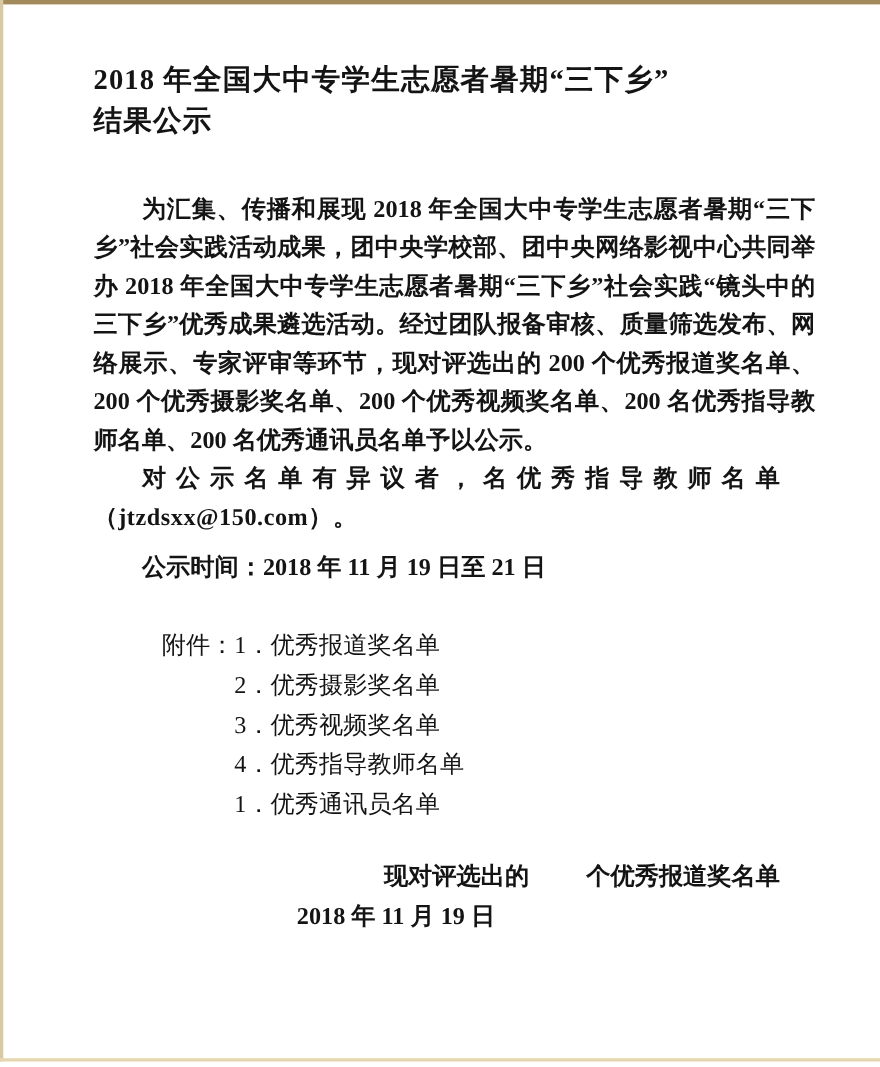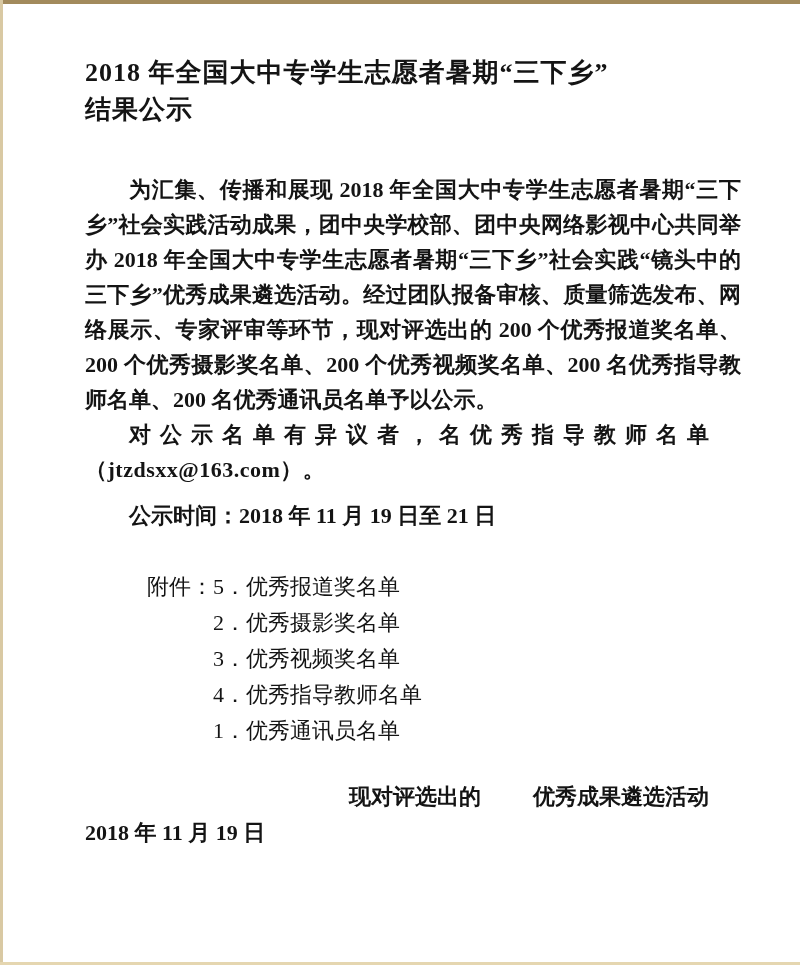--- a/index.html
+++ b/index.html
@@ -71,21 +71,21 @@
     line-height: 36px;
     text-align: right;
     padding-right: 32px;
     white-space: nowrap;
   }
   .signature-gap { display: inline-block; width: 52px; }
   .signature-date {
     font-size: 22px;
     font-weight: bold;
     line-height: 36px;
-    text-align: left;
+    text-align: center;
     padding-right: 106px;
     white-space: nowrap;
   }
 </style>
 </head>
 <body>
 
 <div class="scan-border-top" style="background: rgb(162, 138, 92);"></div>
 <div class="scan-border-left" style="background: rgb(217, 201, 163);"></div>
 <div class="scan-border-bottom" style="background: rgb(229, 214, 176);"></div>
@@ -94,34 +94,34 @@
 
   <div class="doc-title">
     <div>2018 年全国大中专学生志愿者暑期“三下乡”</div>
     <div>结果公示</div>
   </div>
 
   <div class="para para-main">为汇集、传播和展现 2018 年全国大中专学生志愿者暑期“三下乡”社会实践活动成果，团中央学校部、团中央网络影视中心共同举办 2018 年全国大中专学生志愿者暑期“三下乡”社会实践“镜头中的三下乡”优秀成果遴选活动。经过团队报备审核、质量筛选发布、网络展示、专家评审等环节，现对评选出的 200 个优秀报道奖名单、200 个优秀摄影奖名单、200 个优秀视频奖名单、200 名优秀指导教师名单、200 名优秀通讯员名单予以公示。</div>
 
   <div class="para para-objection">对公示名单有异议者，名优秀指导教师名单</div>
 
-  <div class="para para-email">（jtzdsxx@163.com）。</div>
+  <div class="para para-email">（jtzdsxx@150.com）。</div>
 
   <div class="para para-period">公示时间：2018 年 11 月 19 日至 21 日</div>
 
   <div class="attachments">
     <div class="attachment-label">附件：</div>
     <div class="attachment-items">
-      <div>5．优秀报道奖名单</div>
+      <div>1．优秀报道奖名单</div>
       <div>2．优秀摄影奖名单</div>
       <div>3．优秀视频奖名单</div>
       <div>4．优秀指导教师名单</div>
       <div>1．优秀通讯员名单</div>
     </div>
   </div>
 
   <div class="signature-orgs">
-    <span>现对评选出的</span><span class="signature-gap"></span><span>优秀成果遴选活动</span>
+    <span>现对评选出的</span><span class="signature-gap"></span><span>个优秀报道奖名单</span>
   </div>
 
   <div class="signature-date">2018 年 11 月 19 日</div>
 
 </div>
 
 </body></html>

